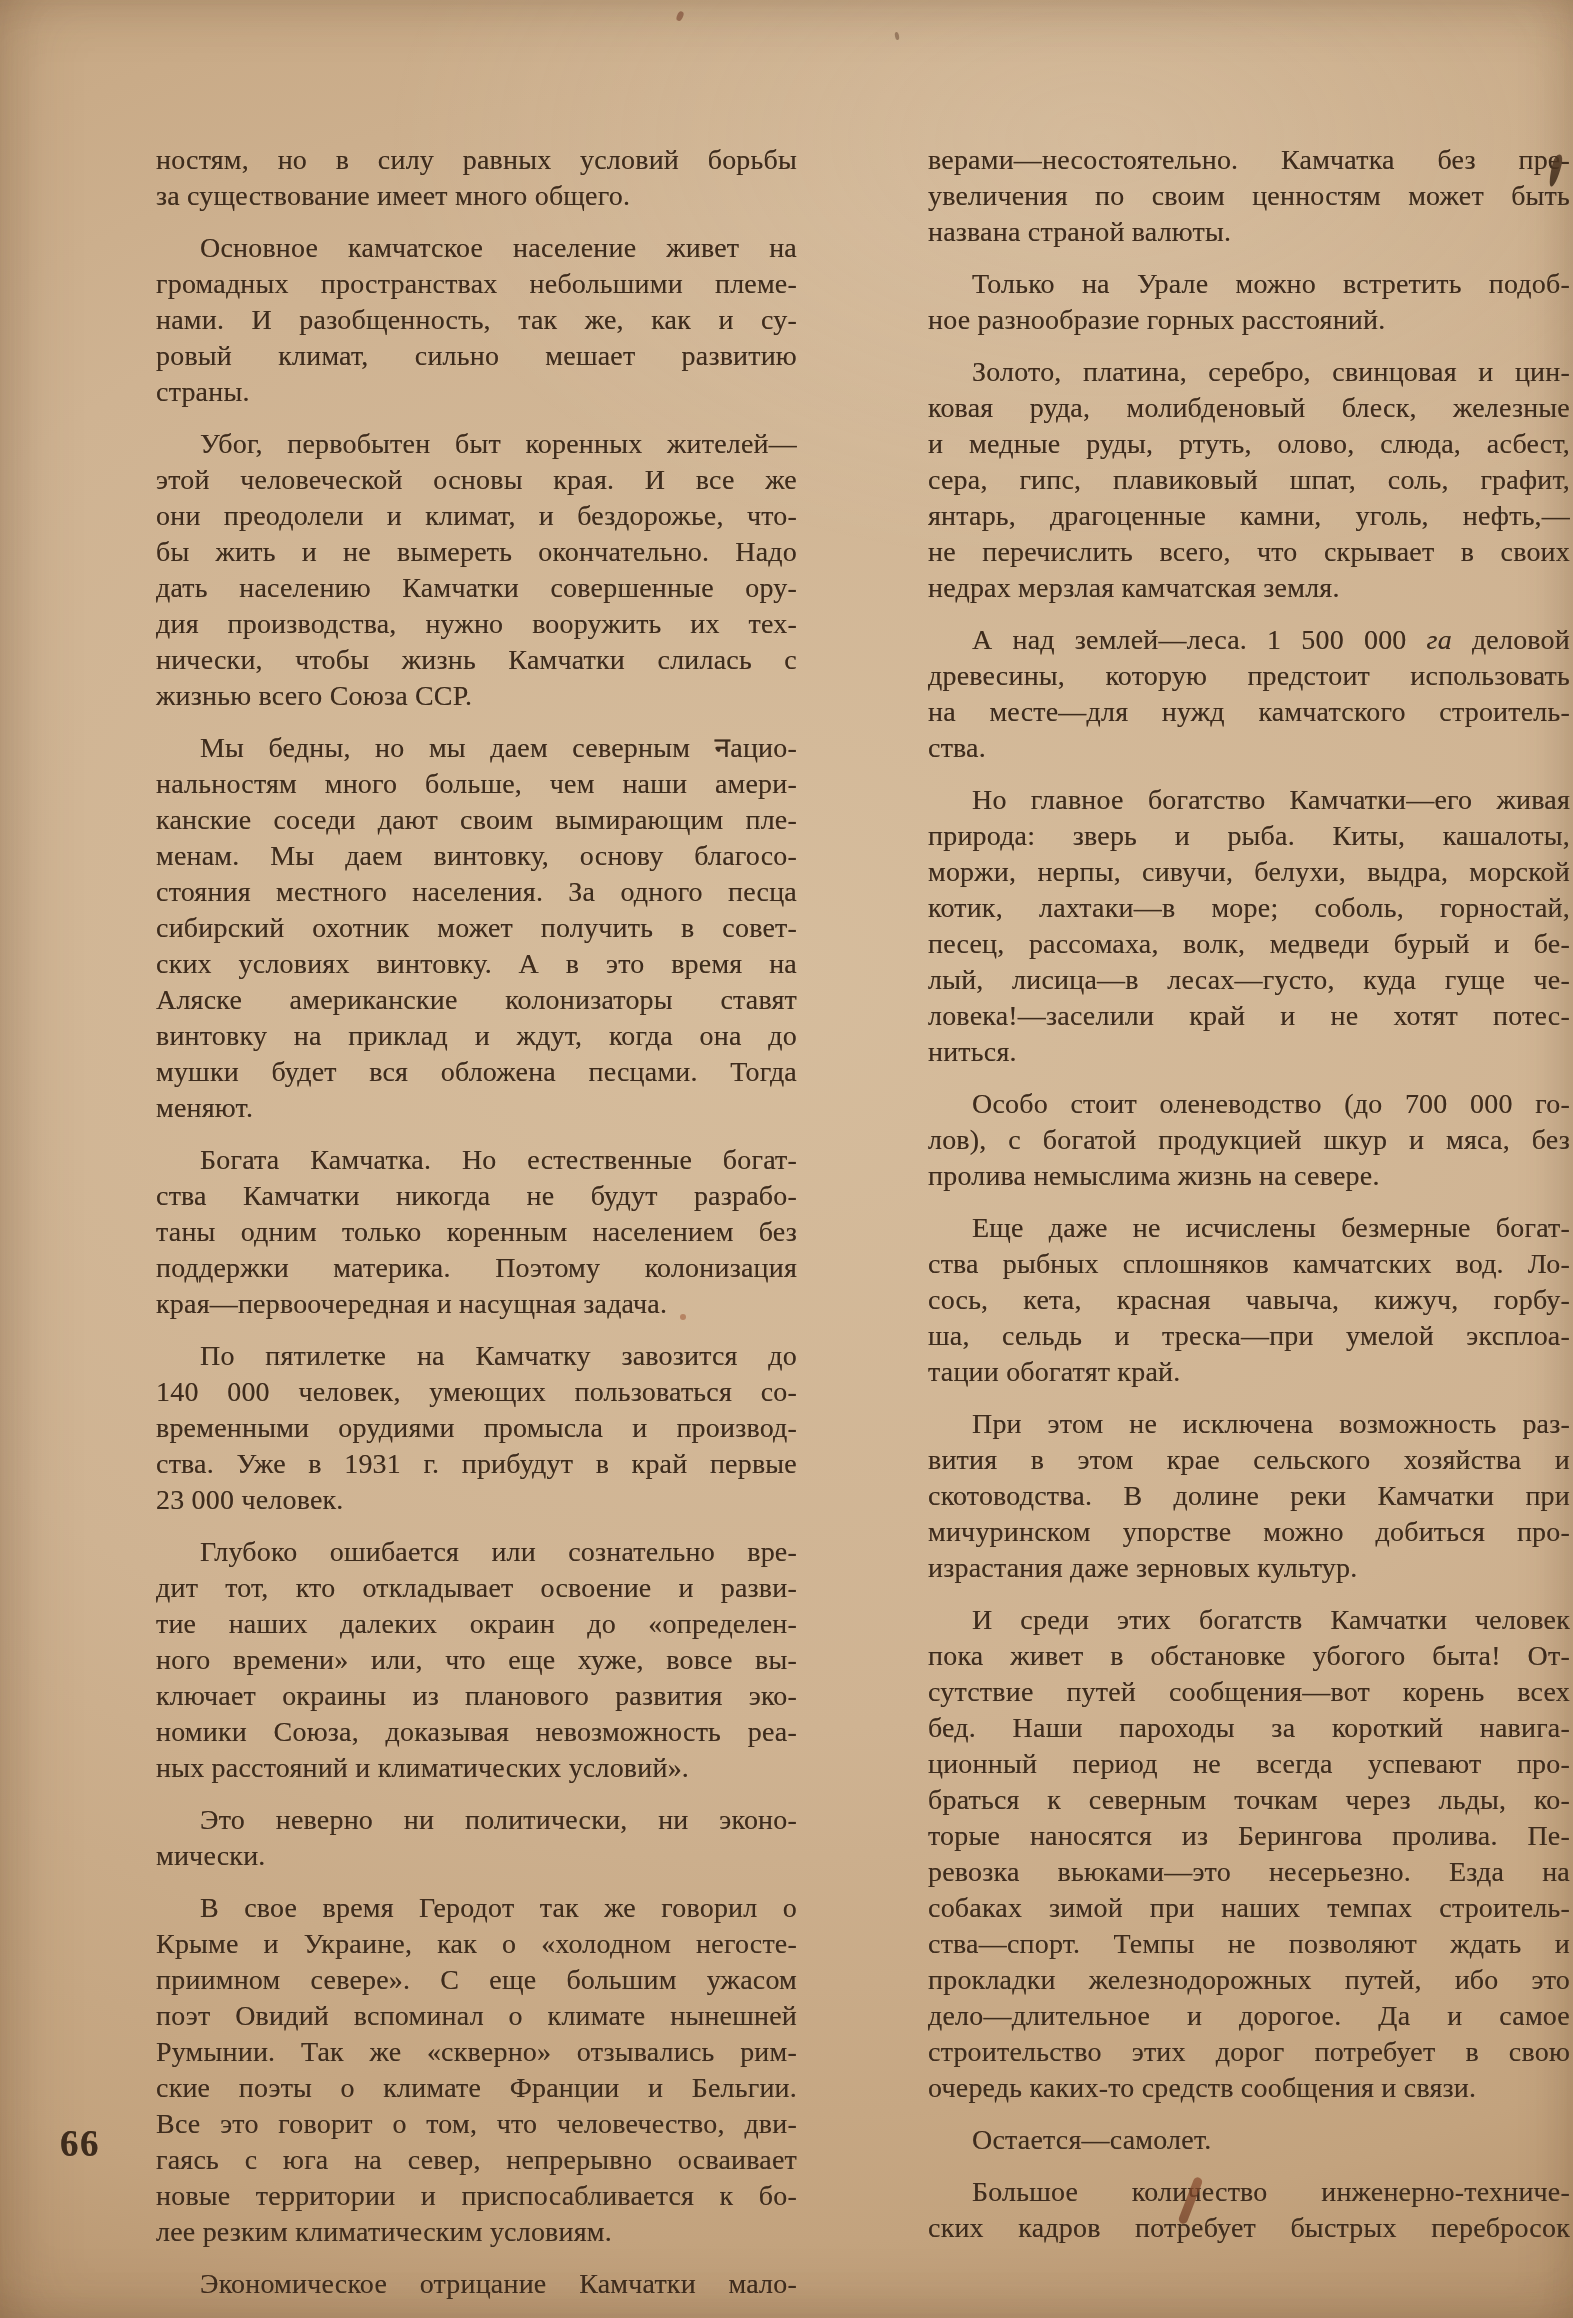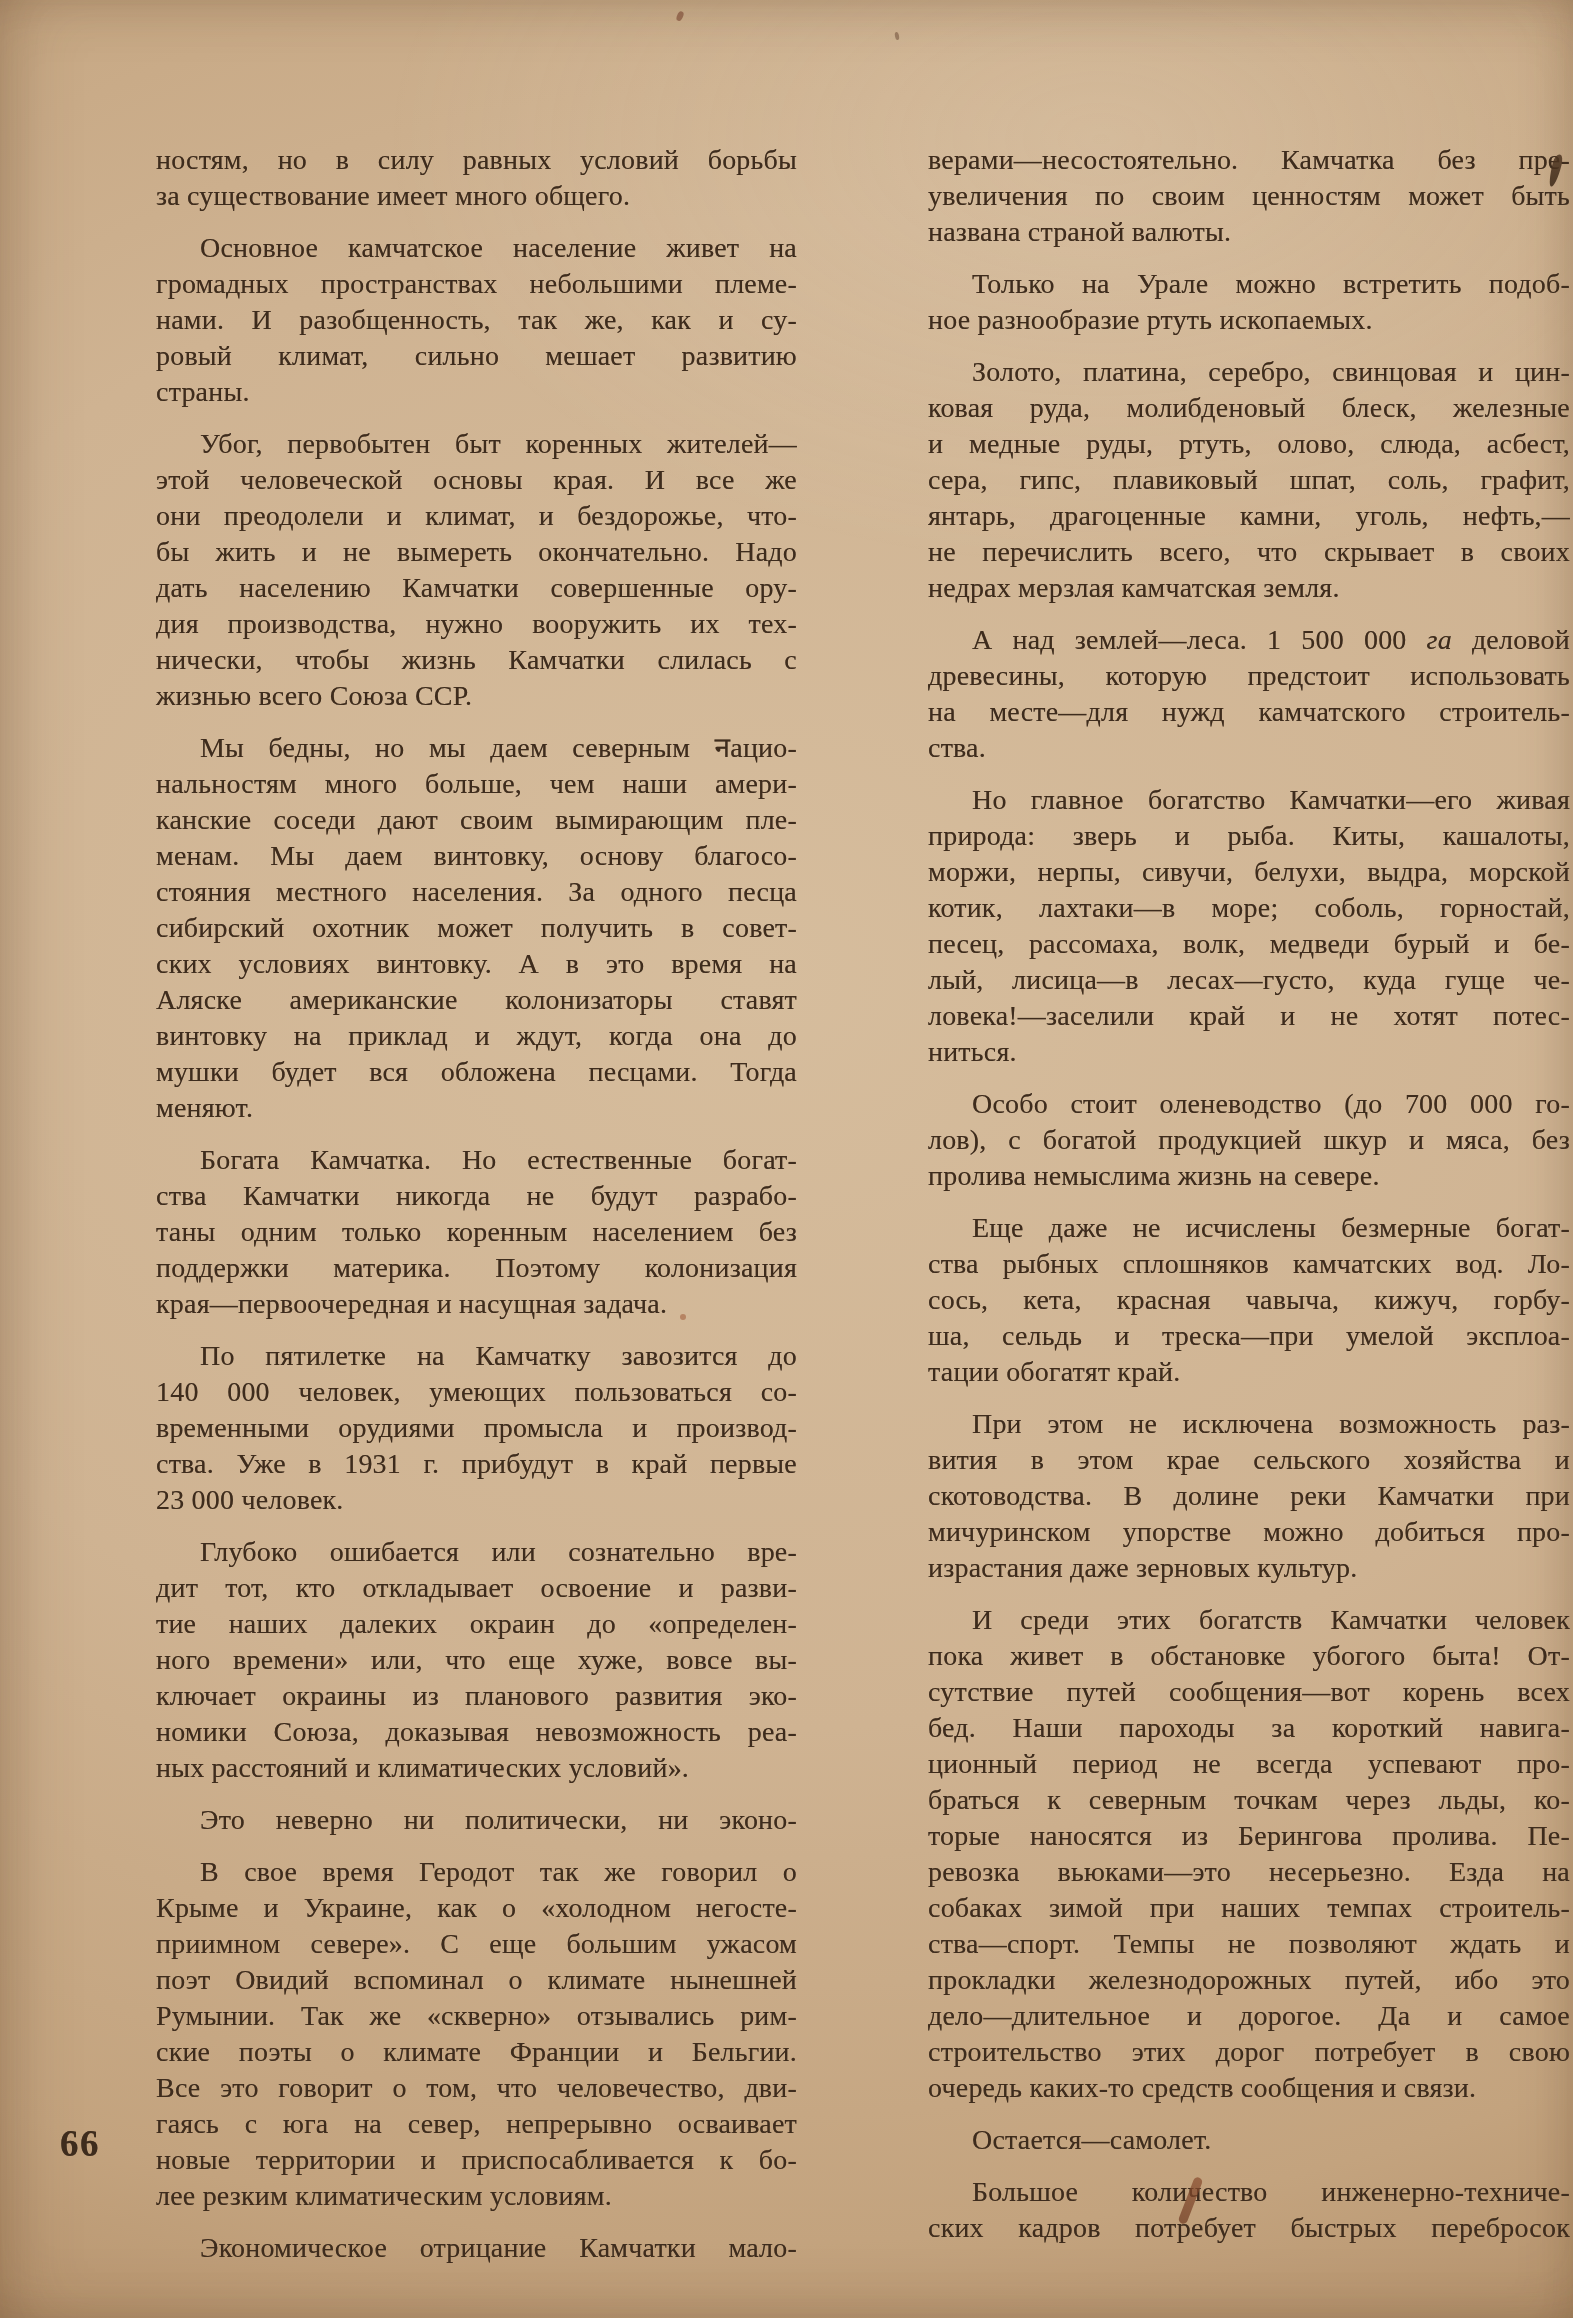--- a/index.html
+++ b/index.html
@@ -135,20 +135,21 @@
         <div class="line jl">Глубоко ошибается или сознательно вре-</div>
         <div class="line jl">дит тот, кто откладывает освоение и разви-</div>
         <div class="line jl">тие наших далеких окраин до «определен-</div>
         <div class="line jl">ного времени» или, что еще хуже, вовсе вы-</div>
         <div class="line jl">ключает окраины из планового развития эко-</div>
         <div class="line jl">номики Союза, доказывая невозможность реа-</div>
         <div class="line">ных расстояний и климатических условий».</div>
       </div>
       <div class="para ind">
         <div class="line jl">Это неверно ни политически, ни эконо-</div>
+        <div class="line">мически.</div>
       </div>
       <div class="para ind">
         <div class="line jl">В свое время Геродот так же говорил о</div>
         <div class="line jl">Крыме и Украине, как о «холодном негосте-</div>
         <div class="line jl">приимном севере». С еще большим ужасом</div>
         <div class="line jl">поэт Овидий вспоминал о климате нынешней</div>
         <div class="line jl">Румынии. Так же «скверно» отзывались рим-</div>
         <div class="line jl">ские поэты о климате Франции и Бельгии.</div>
         <div class="line jl">Все это говорит о том, что человечество, дви-</div>
         <div class="line jl">гаясь с юга на север, непрерывно осваивает</div>
@@ -161,21 +162,21 @@
     </div>
 
   <div class="col col-right">
       <div class="para">
         <div class="line jl">верами—несостоятельно. Камчатка без пре-</div>
         <div class="line jl">увеличения по своим ценностям может быть</div>
         <div class="line">названа страной валюты.</div>
       </div>
       <div class="para ind">
         <div class="line jl">Только на Урале можно встретить подоб-</div>
-        <div class="line">ное разнообразие ртуть ископаемых.</div>
+        <div class="line">ное разнообразие горных расстояний.</div>
       </div>
       <div class="para ind">
         <div class="line jl">Золото, платина, серебро, свинцовая и цин-</div>
         <div class="line jl">ковая руда, молибденовый блеск, железные</div>
         <div class="line jl">и медные руды, ртуть, олово, слюда, асбест,</div>
         <div class="line jl">сера, гипс, плавиковый шпат, соль, графит,</div>
         <div class="line jl">янтарь, драгоценные камни, уголь, нефть,—</div>
         <div class="line jl">не перечислить всего, что скрывает в своих</div>
         <div class="line">недрах мерзлая камчатская земля.</div>
       </div>

